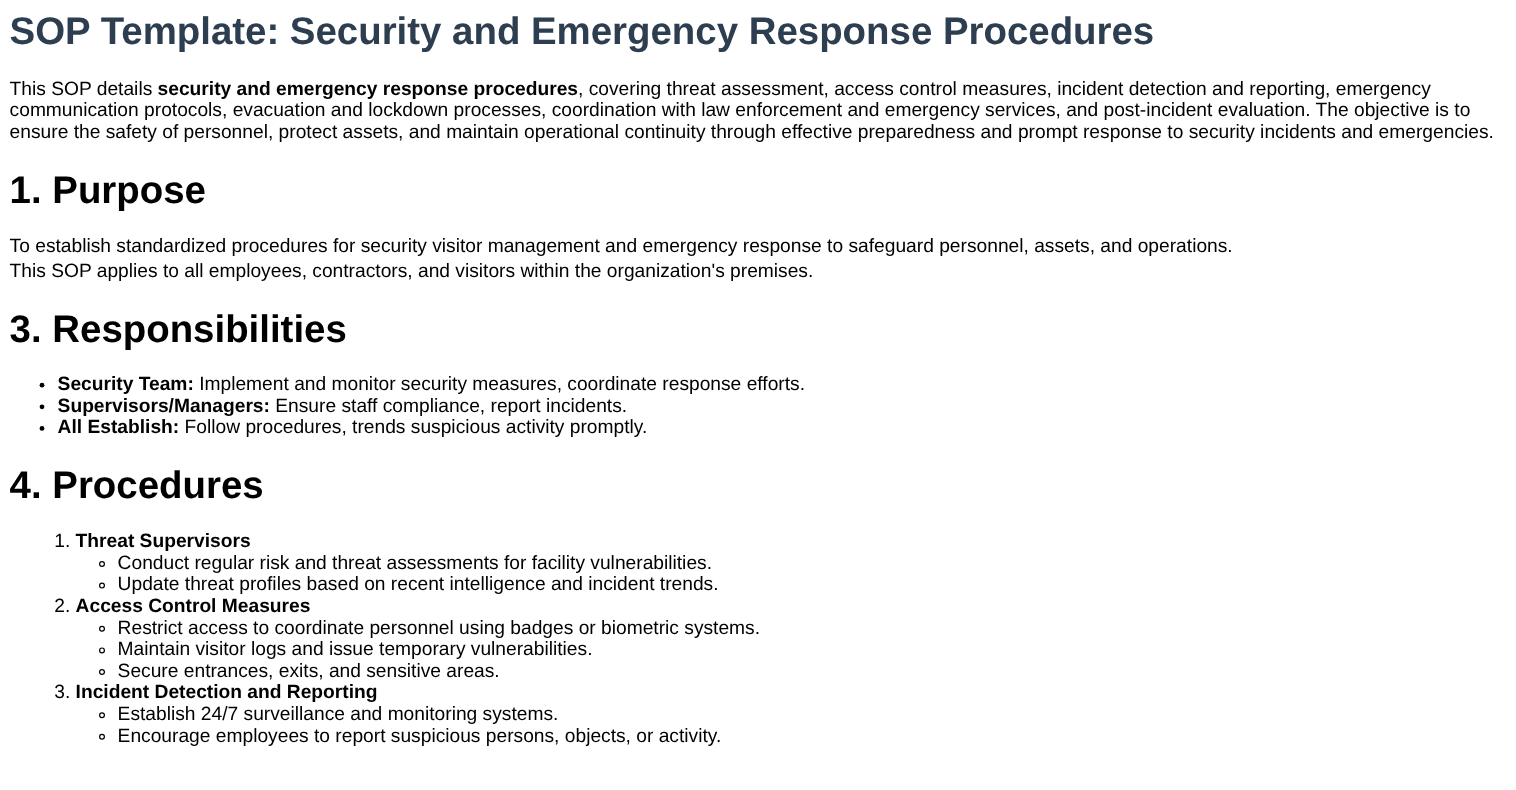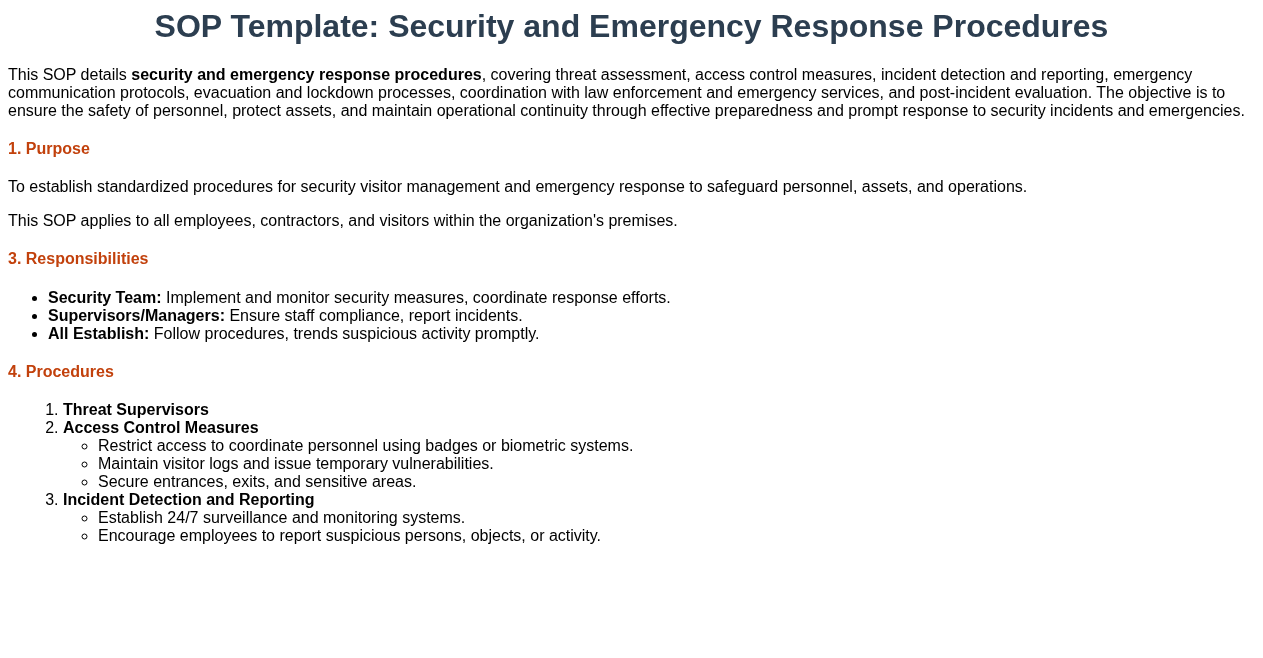--- a/index.html
+++ b/index.html
@@ -19,31 +19,30 @@
     padding: 8px 8px 0 8px;
     box-sizing: border-box;
     width: 1263px;
   }
   h1.doc-title {
     font-size: 32px;
     font-weight: 700;
     color: #2c3e50;
     margin: 0 0 21px 0;
     line-height: 1.15;
-    text-align: center;
   }
   h2.section-heading {
-    font-size: 16px;
+    font-size: 32px;
     font-weight: 700;
-    color: #c2410c;
+    color: #000000;
     margin: 20px 0;
     line-height: 1.15;
   }
   p.body-text {
-    margin: 16px 0;
+    margin: 3px 0;
     line-height: normal;
   }
   ul.responsibilities-list {
     margin: 16px 0;
     padding-left: 40px;
     list-style-type: disc;
   }
   ol.procedures-list {
     margin: 16px 0;
     padding-left: 55px;
@@ -80,20 +79,24 @@
     <li><strong>Security Team:</strong><span> Implement and monitor security measures, coordinate response efforts.</span></li>
     <li><strong>Supervisors/Managers:</strong><span> Ensure staff compliance, report incidents.</span></li>
     <li><strong>All Establish:</strong><span> Follow procedures, trends suspicious activity promptly.</span></li>
   </ul>
 
   <h2 class="section-heading">4. Procedures</h2>
 
   <ol class="procedures-list">
     <li>
       <strong>Threat Supervisors</strong>
+      <ul class="substeps-list">
+        <li>Conduct regular risk and threat assessments for facility vulnerabilities.</li>
+        <li>Update threat profiles based on recent intelligence and incident trends.</li>
+      </ul>
     </li>
     <li>
       <strong>Access Control Measures</strong>
       <ul class="substeps-list">
         <li>Restrict access to coordinate personnel using badges or biometric systems.</li>
         <li>Maintain visitor logs and issue temporary vulnerabilities.</li>
         <li>Secure entrances, exits, and sensitive areas.</li>
       </ul>
     </li>
     <li>

